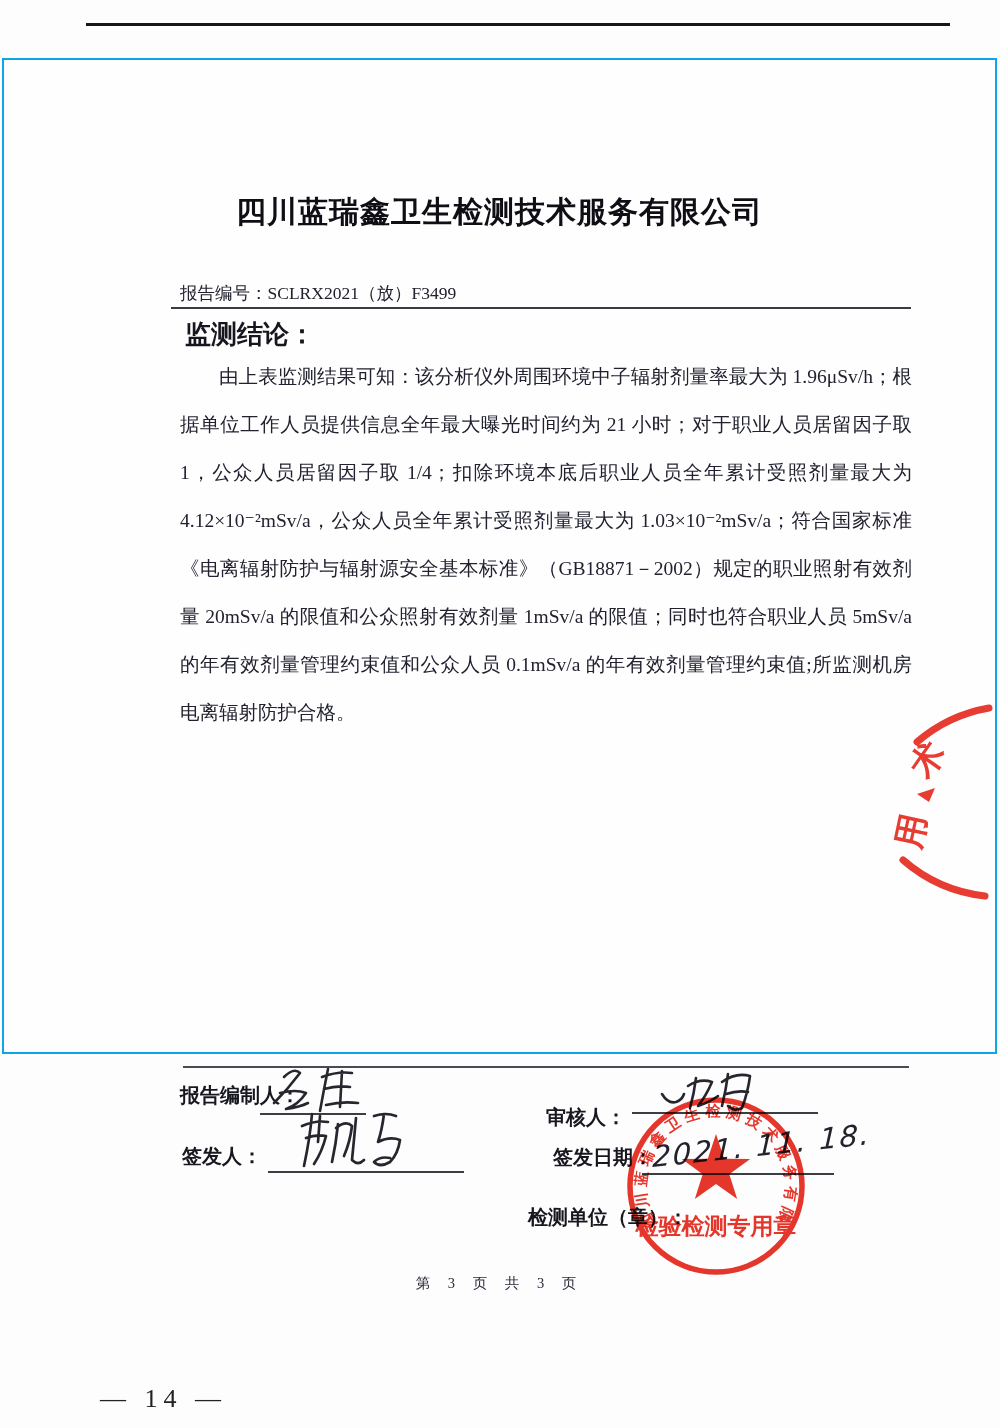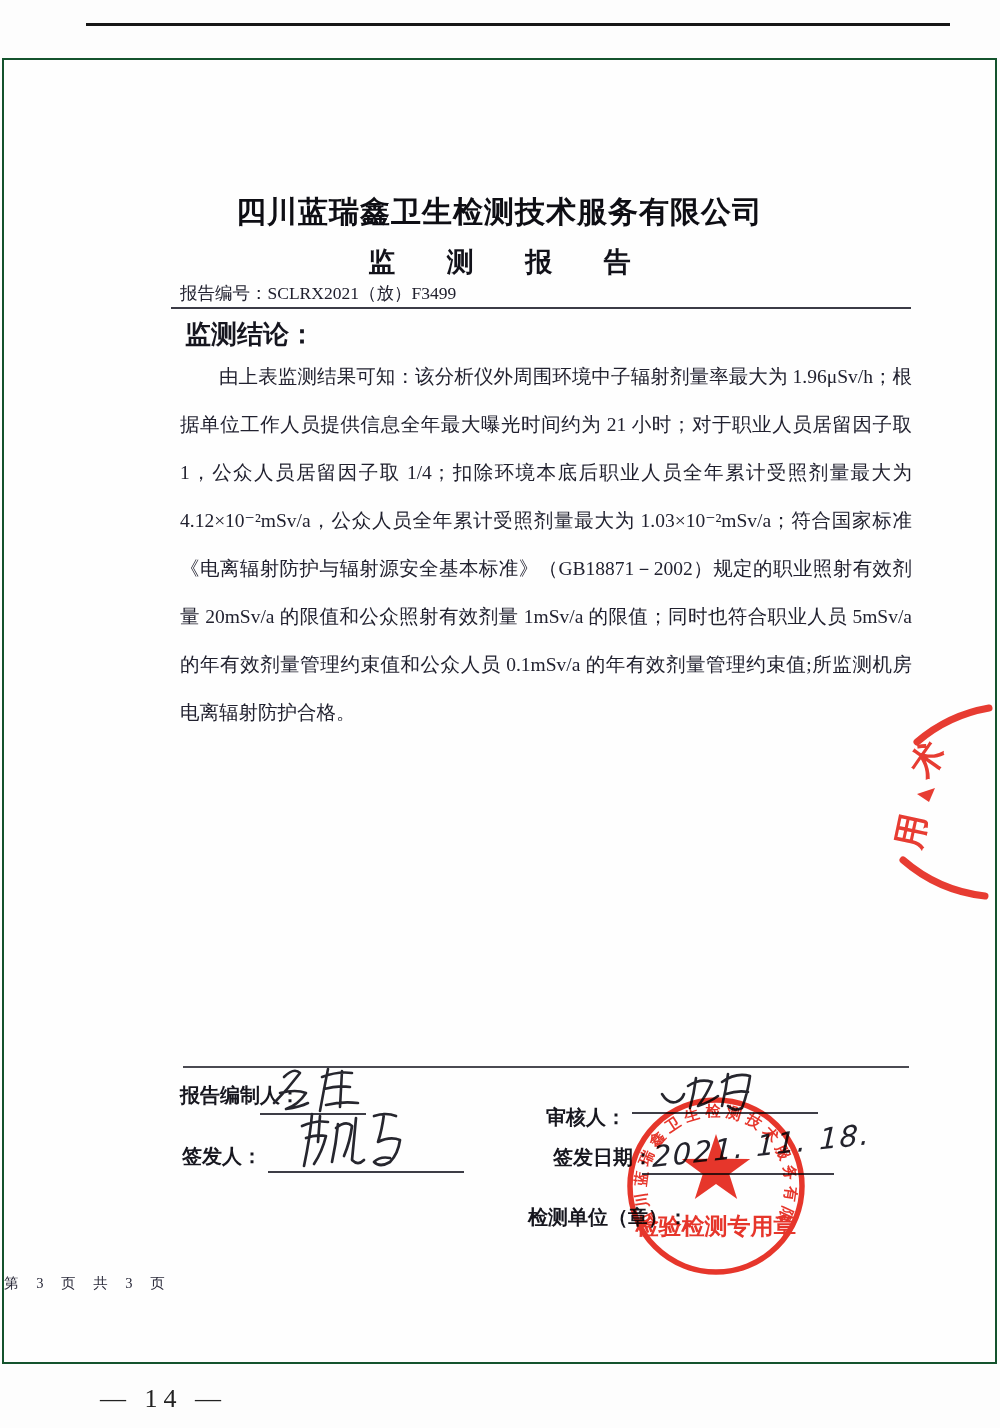--- a/index.html
+++ b/index.html
@@ -8,22 +8,22 @@
     position:relative; width:1000px; height:1428px;
     background:#fdfdfd; overflow:hidden;
     font-family:"Liberation Serif","DejaVu Serif",serif;
     color:#1e1e2a;
   }
   .top-rule {
     position:absolute; left:86px; top:23px; width:864px; height:3px;
     background:#161616;
   }
   .page {
-    position:absolute; left:2px; top:58px; width:995px; height:1306px;
-    background:#fefefe; border:2px solid #14532d;
+    position:absolute; left:2px; top:58px; width:995px; height:996px;
+    background:#fefefe; border:2px solid #0ea5e9;
   }
   .company-title {
     position:absolute; left:0; top:132px; width:100%;
     text-align:center; font-family:"Liberation Sans","DejaVu Sans",sans-serif;
     font-weight:700; font-size:30px; color:#0e0e14; letter-spacing:1px;
   }
   .report-title {
     position:absolute; left:0; top:184px; width:100%;
     text-align:center; font-family:"Liberation Sans","DejaVu Sans",sans-serif;
     font-weight:700; font-size:27px; color:#12121a; letter-spacing:22px;
@@ -82,39 +82,38 @@
     font-style:italic; font-size:29px; color:#23232c;
     transform:rotate(-6deg) skewX(-8deg); letter-spacing:2px;
     white-space:nowrap;
   }
   .main-stamp {
     position:absolute; left:620px; top:1034px; width:184px; height:184px;
     mix-blend-mode:multiply; opacity:.93;
   }
   .page-info {
     position:absolute; left:0; top:1214px; width:100%;
-    font-size:14.5px; color:#2a2a3a; letter-spacing:7px;
+    text-align:center; font-size:14.5px; color:#2a2a3a; letter-spacing:7px;
   }
   .outer-page-no {
     position:absolute; left:100px; top:1384px;
     font-size:26px; color:#222; letter-spacing:6px; white-space:nowrap;
   }
 </style>
 </head>
 <body>
 
 <div class="canvas">
 
   <div class="top-rule"></div>
 
   <div class="page">
 
     <div class="company-title">四川蓝瑞鑫卫生检测技术服务有限公司</div>
 
-    <div class="report-title">监 测 报 告</div>
 
     <div class="report-no">
       <span>报告编号：</span><span>SCLRX2021（放）F3499</span>
     </div>
 
     <div class="head-rule"></div>
 
     <div class="conclusion-heading">监测结论：</div>
 
     <p class="conclusion-body">由上表监测结果可知：该分析仪外周围环境中子辐射剂量率最大为 1.96μSv/h；根据单位工作人员提供信息全年最大曝光时间约为 21 小时；对于职业人员居留因子取 1，公众人员居留因子取 1/4；扣除环境本底后职业人员全年累计受照剂量最大为 4.12×10⁻²mSv/a，公众人员全年累计受照剂量最大为 1.03×10⁻²mSv/a；符合国家标准《电离辐射防护与辐射源安全基本标准》（GB18871－2002）规定的职业照射有效剂量 20mSv/a 的限值和公众照射有效剂量 1mSv/a 的限值；同时也符合职业人员 5mSv/a 的年有效剂量管理约束值和公众人员 0.1mSv/a 的年有效剂量管理约束值;所监测机房电离辐射防护合格。</p>

